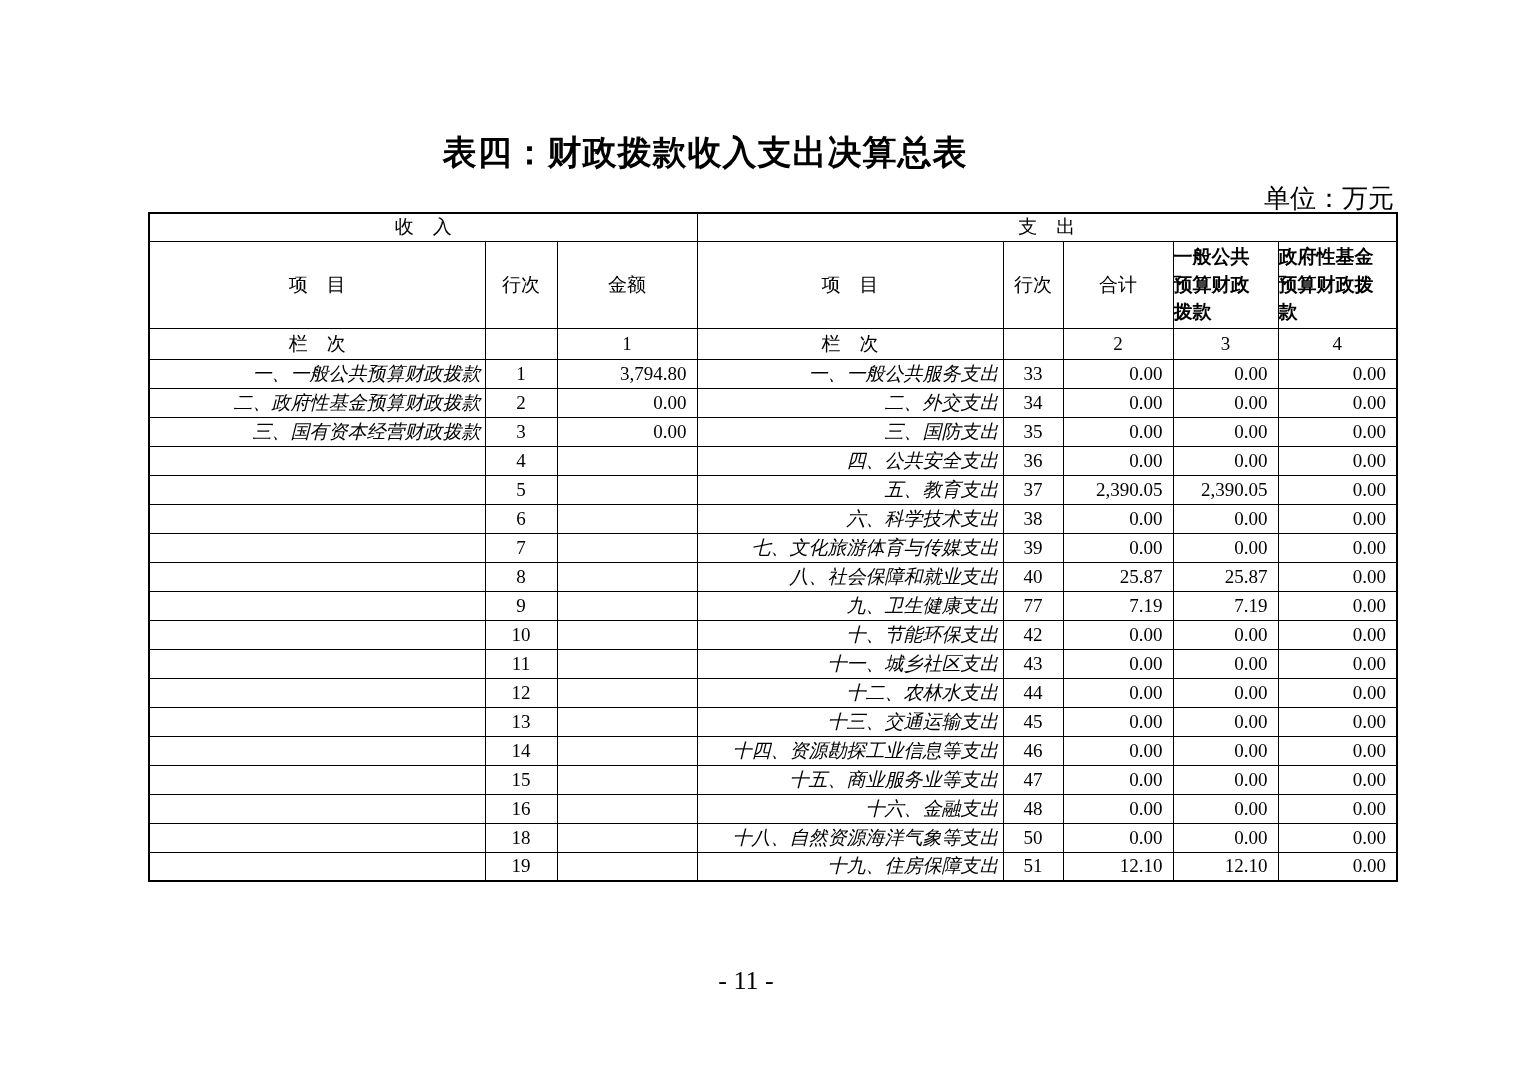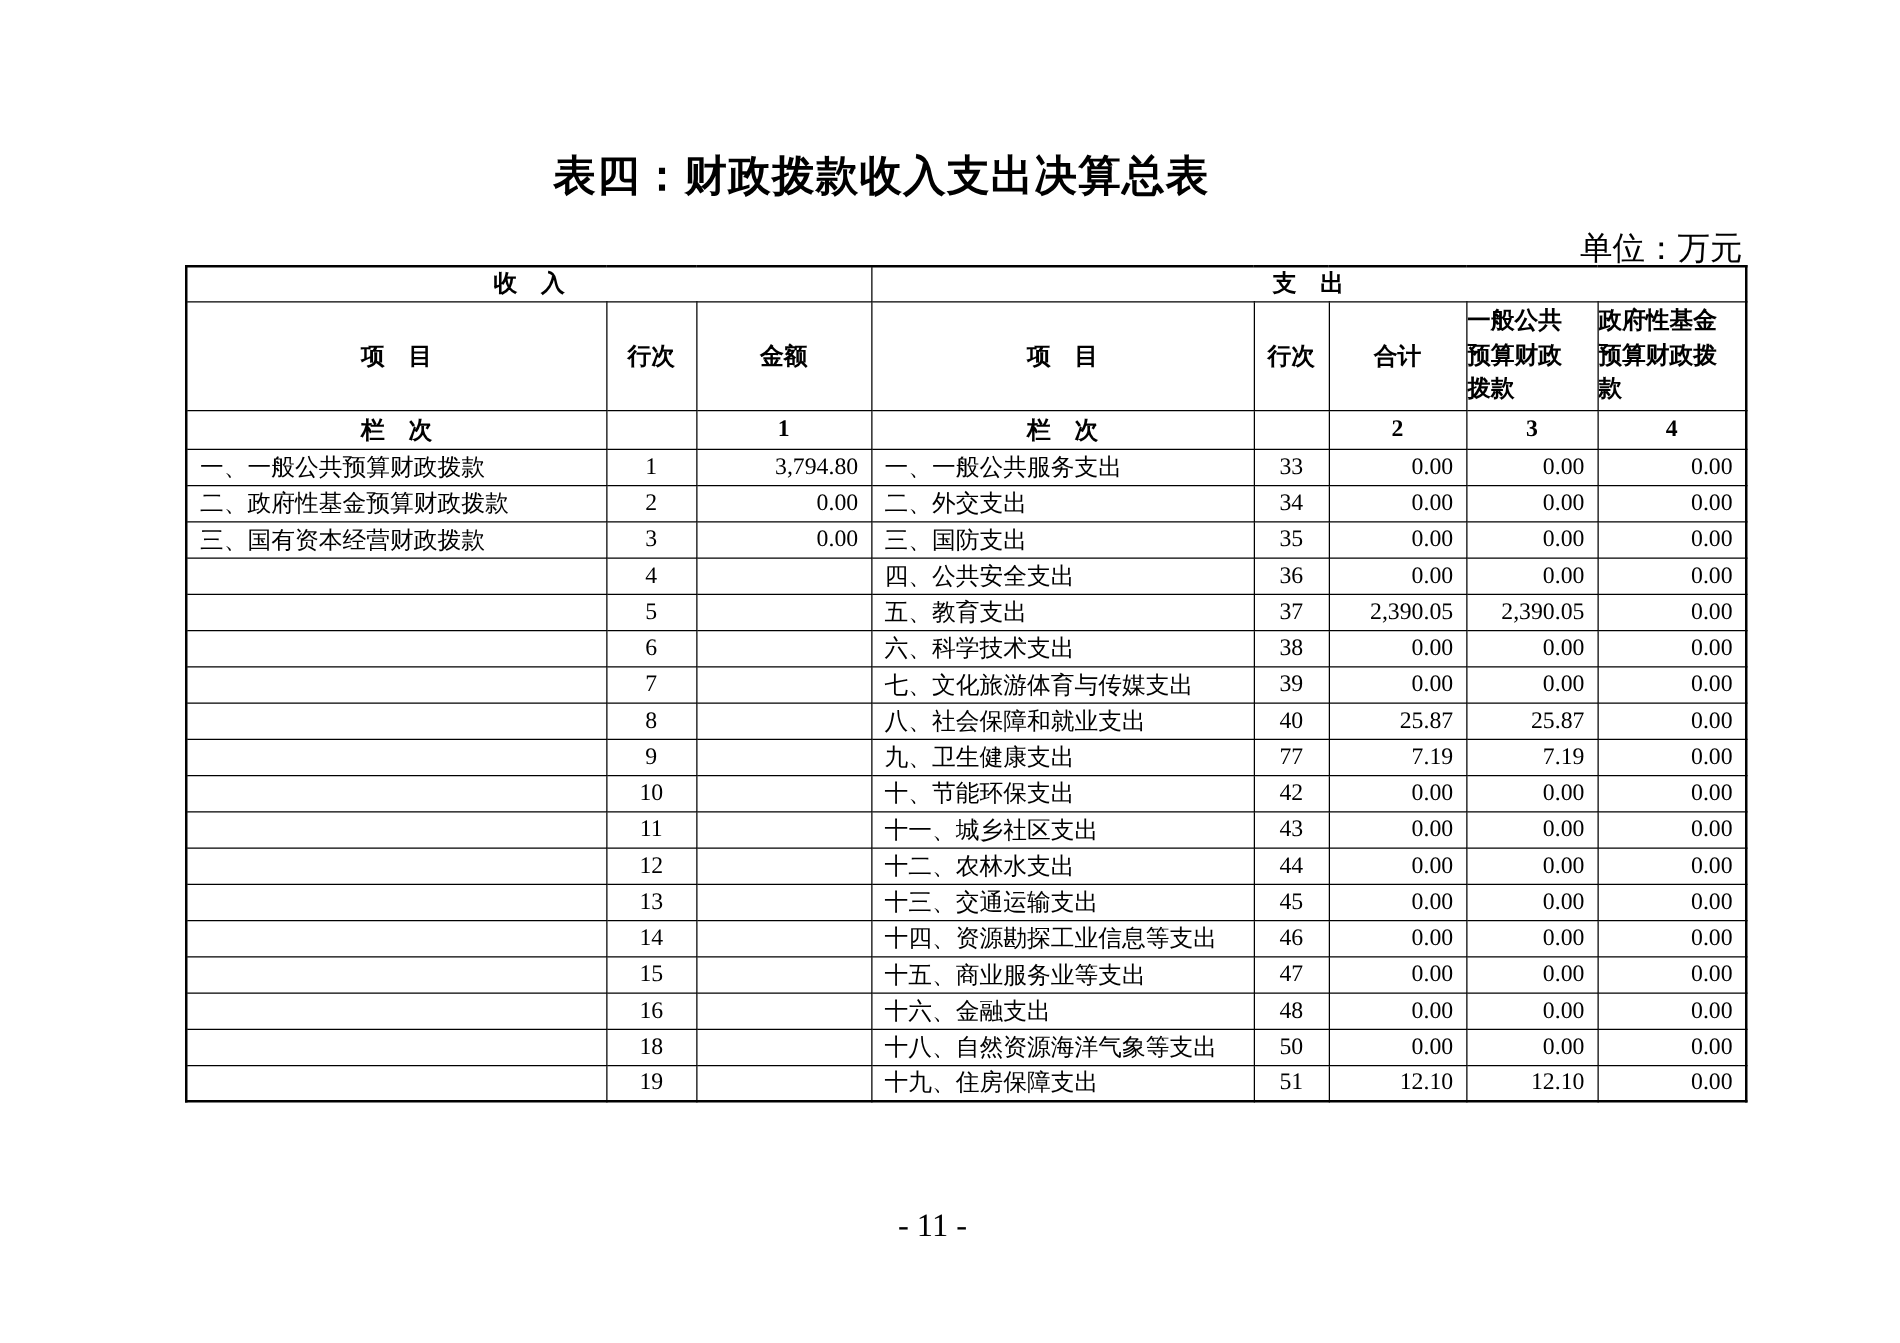--- a/index.html
+++ b/index.html
@@ -11,21 +11,21 @@
   }
   .page {
     position: relative;
     width: 1520px;
     height: 1074px;
     background: #ffffff;
     overflow: hidden;
   }
   .title {
     position: absolute;
-    top: 118px;
+    top: 130px;
     left: 150px;
     width: 1110px;
     margin: 0;
     text-align: center;
     font-family: "Liberation Sans", "DejaVu Sans", sans-serif;
     font-weight: bold;
     font-size: 34px;
     letter-spacing: 1px;
     white-space: nowrap;
   }
@@ -50,22 +50,22 @@
     border: 1px solid #000000;
     font-size: 19px;
     padding: 0;
     overflow: hidden;
     vertical-align: middle;
   }
   tr.band-row    { height: 28px; }
   tr.colhead-row { height: 87px; }
   tr.lanci-row   { height: 31px; margin-left: 25px; }
   tr.data-row    { height: 29px; }
-  .center { text-align: center; font-weight: bold; }
-  .item   { text-align: left;  padding-left: 10px !important; padding-right: 4px !important; }
+  .center { text-align: center; }
+  .item   { text-align: right;  padding-left: 10px !important; padding-right: 4px !important; font-style: italic; }
   .amt    { text-align: right; padding-right: 10px !important; }
   .num    { text-align: center; }
   .multiline {
     white-space: pre-line;
     text-align: left;
     line-height: 1.45;
     font-weight: bold;
   }
   .page-number {
     position: absolute;

